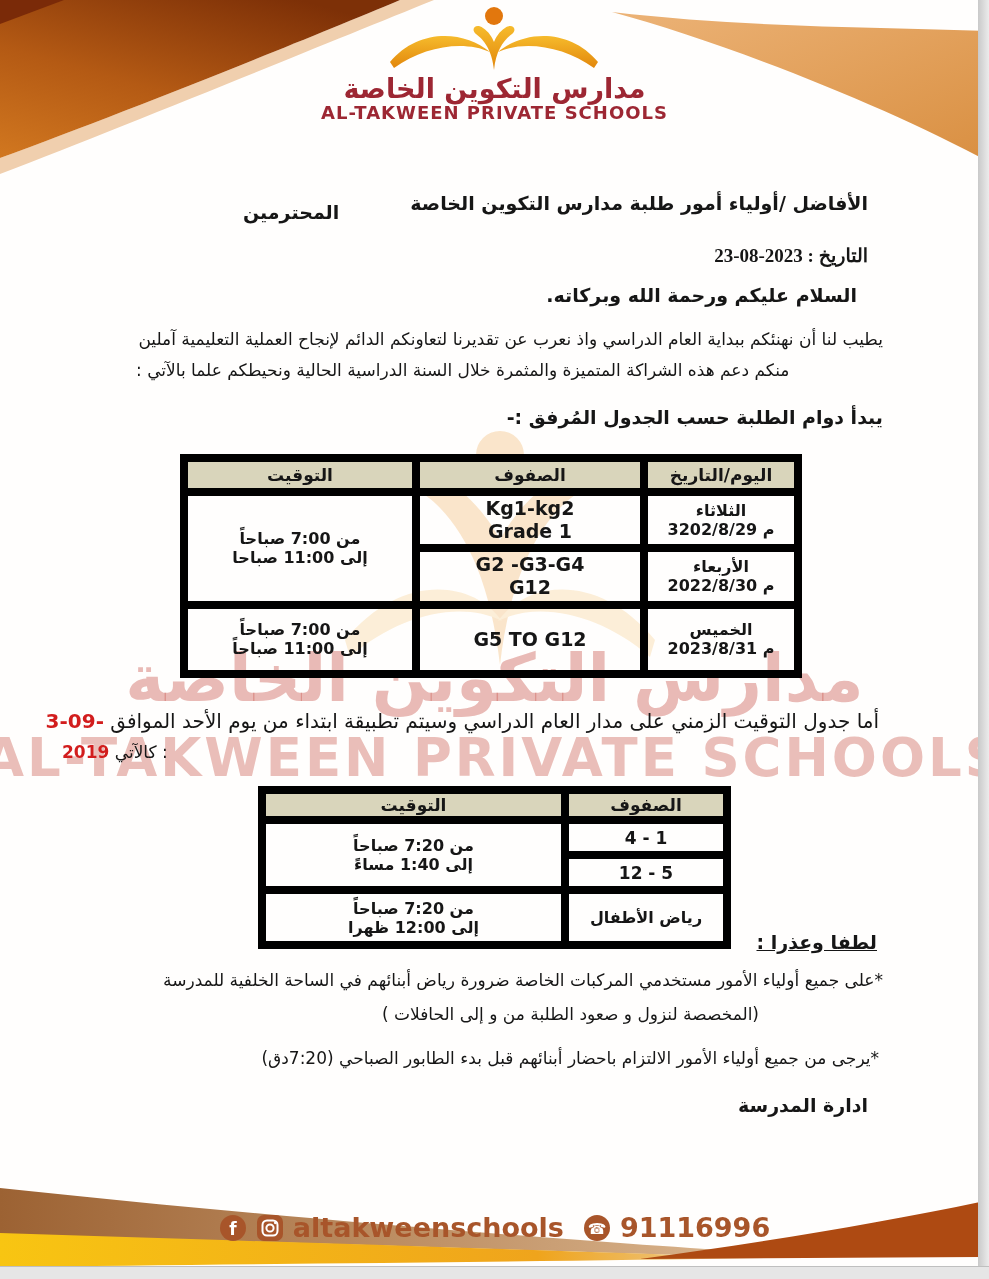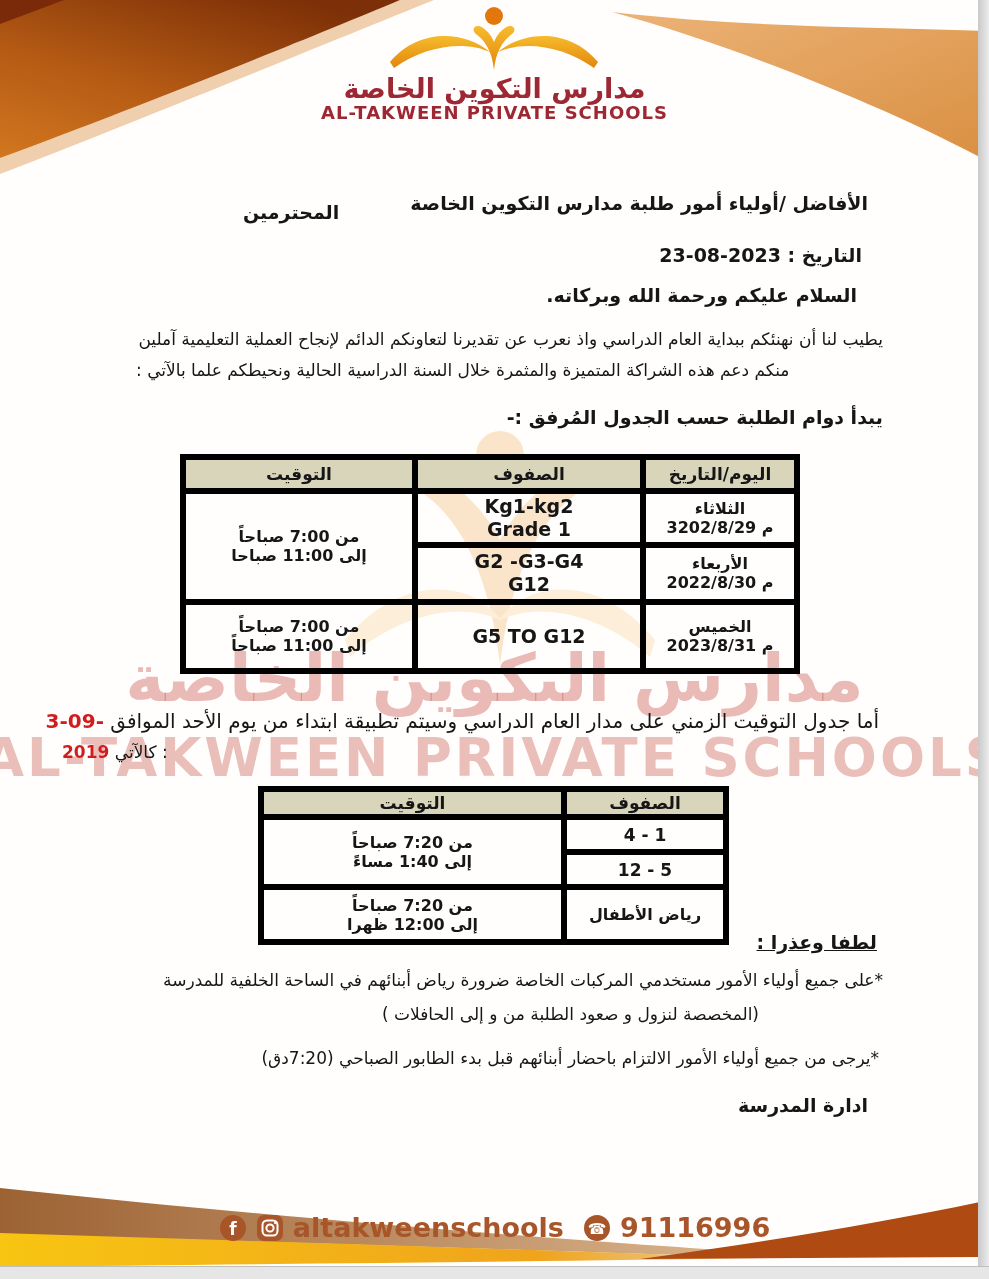--- a/index.html
+++ b/index.html
@@ -10,38 +10,38 @@
   .deco{position:absolute;pointer-events:none;}
   .z0{z-index:0;} .z1{z-index:2;}
 
   
   .logo-ar{left:0;right:0;top:73px;text-align:center;font-size:27px;font-weight:bold;color:#9d2733;}
   .logo-en{left:0;right:0;top:102px;text-align:center;font-size:18px;font-weight:bold;color:#9d2733;letter-spacing:1px;}
 
   
   .addressee{right:121px;top:192px;font-size:19px;font-weight:bold;}
   .honorific{left:243px;top:201px;font-size:19px;font-weight:bold;}
-  .dateline{right:127px;top:244px;font-size:19px;font-weight:bold;}
+  .dateline{right:121px;top:244px;font-size:19px;font-weight:bold;font-family:Liberation Serif, serif;}
   .salutation{right:132px;top:284px;font-size:19px;font-weight:bold;}
   .intro1{right:106px;top:329px;font-size:17px;}
   .intro2{left:136px;top:360px;font-size:17px;}
   .schedintro{right:106px;top:406px;font-size:19px;font-weight:bold;}
   .para2a{right:110px;top:709px;font-size:20px;}
   .para2b{left:62px;top:742px;font-size:17px;}
   .red{color:#d21d1d;font-weight:bold;}
   .notes-h{right:112px;top:931px;font-size:19px;font-weight:bold;text-decoration:underline;}
   .note1a{right:106px;top:970px;font-size:17px;}
   .note1b{right:230px;top:1004px;font-size:17px;}
   .note2{right:110px;top:1048px;font-size:17px;}
   .signature{right:121px;top:1094px;font-size:19px;font-weight:bold;}
 
   
   table{border-collapse:collapse;table-layout:fixed;}
   .doc-table{position:absolute;z-index:2;direction:rtl;}
-  .doc-table td,.doc-table th{border:6px solid #000000;text-align:center;vertical-align:middle;
+  .doc-table td,.doc-table th{border:8px solid #000000;text-align:center;vertical-align:middle;
       padding:1px 2px;line-height:1.2;background:transparent;}
   .doc-table th{background:#d9d5bb;font-size:17px;font-weight:bold;}
   .t1{left:180px;top:454px;width:614px;}
   .t2{left:258px;top:786px;width:465px;}
   .cell-ar{font-size:16px;font-weight:bold;}
   .cell-en{font-size:19px;font-weight:bold;direction:ltr;border-radius:8px;}
   .cell-date{font-size:16px;font-weight:bold;direction:ltr;unicode-bidi:isolate;display:inline-block;}
 
   
   .wm-ar{left:0;right:0;top:640px;text-align:center;font-size:66px;font-weight:bold;

